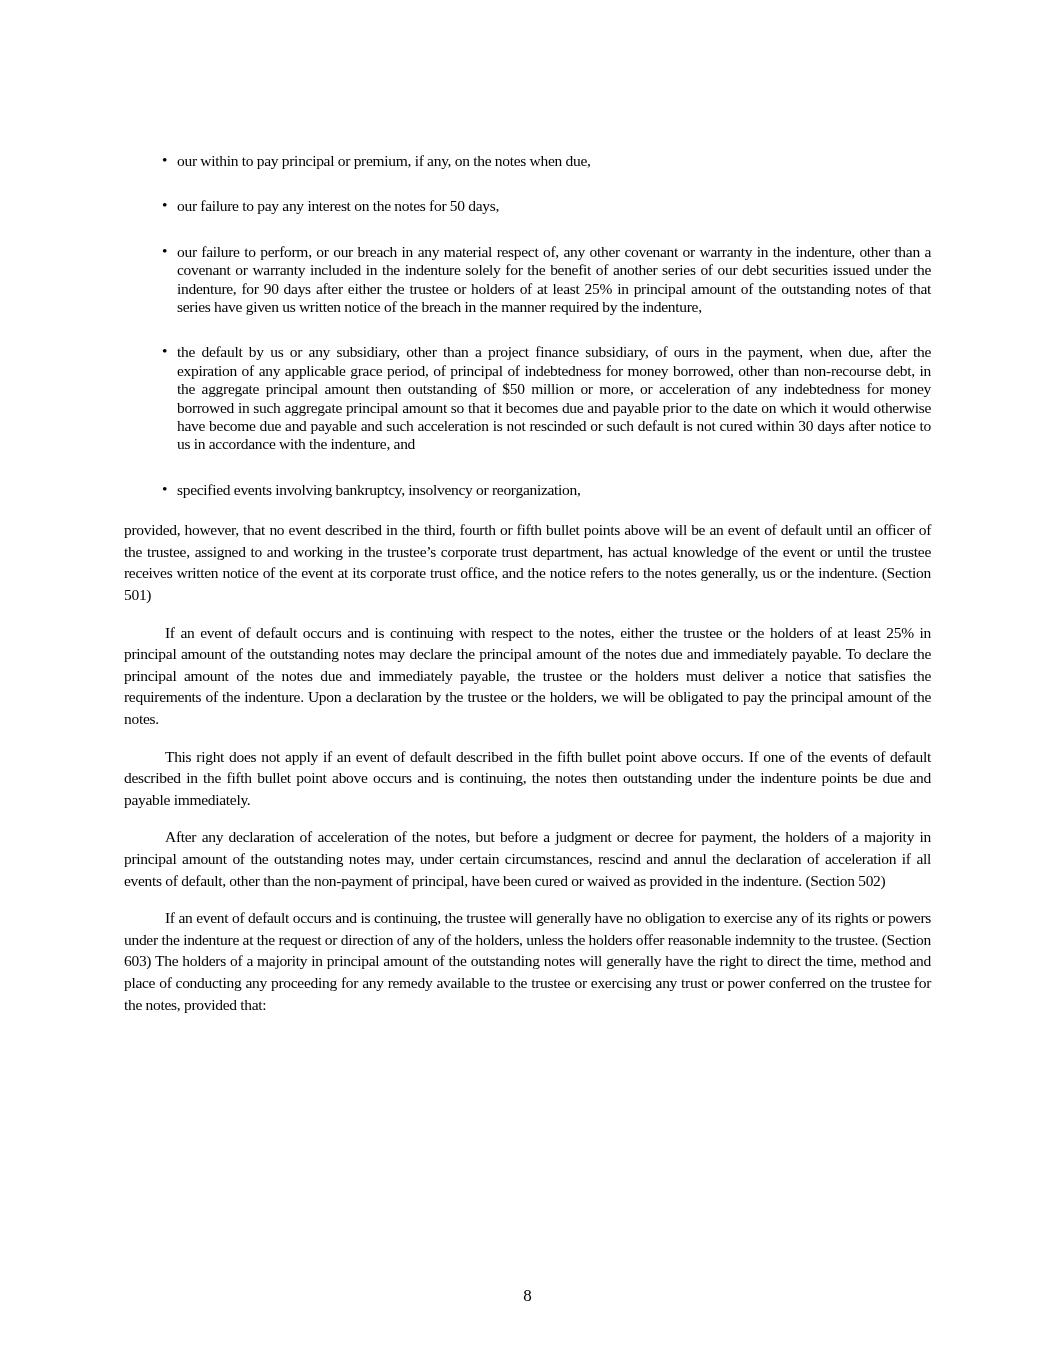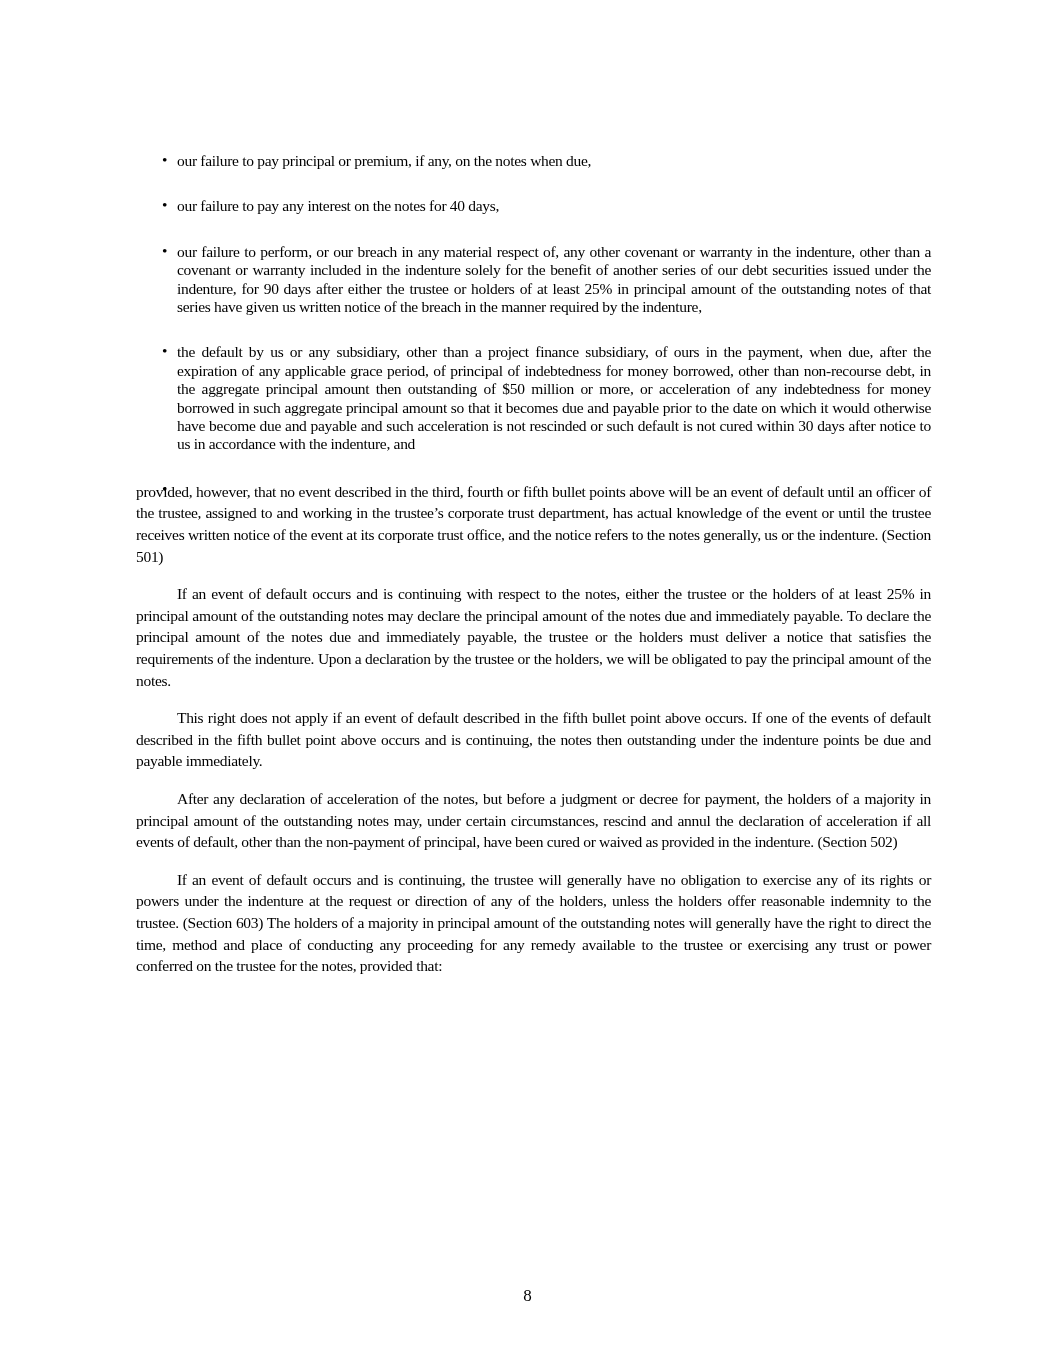--- a/index.html
+++ b/index.html
@@ -39,21 +39,21 @@
   }
   .bullet-item:last-child {
     margin-bottom: 0;
   }
   .bullet-marker {
     position: absolute;
     left: 38px;
     top: -1px;
   }
   .para {
-    margin: 0 0 16px 12px;
+    margin: 0 0 16px 0;
     line-height: 21.6px;
     text-align: justify;
     text-indent: 41px;
   }
   .para.no-indent {
     text-indent: 0;
   }
   .page-number {
     position: absolute;
     top: 1286px;
@@ -65,36 +65,37 @@
 </style>
 </head>
 <body>
 
 <div class="page">
   <div class="content">
 
     <ul class="bullet-list">
       <li class="bullet-item">
         <span class="bullet-marker">•</span>
-        <span>our failure to pay principal or premium, if any, on the notes when due,</span>
+        <span>our within to pay principal or premium, if any, on the notes when due,</span>
       </li>
       <li class="bullet-item">
         <span class="bullet-marker">•</span>
-        <span>our failure to pay any interest on the notes for 40 days,</span>
+        <span>our failure to pay any interest on the notes for 50 days,</span>
       </li>
       <li class="bullet-item">
         <span class="bullet-marker">•</span>
         <span>our failure to perform, or our breach in any material respect of, any other covenant or warranty in the indenture, other than a covenant or warranty included in the indenture solely for the benefit of another series of our debt securities issued under the indenture, for 90 days after either the trustee or holders of at least 25% in principal amount of the outstanding notes of that series have given us written notice of the breach in the manner required by the indenture,</span>
       </li>
       <li class="bullet-item">
         <span class="bullet-marker">•</span>
         <span>the default by us or any subsidiary, other than a project finance subsidiary, of ours in the payment, when due, after the expiration of any applicable grace period, of principal of indebtedness for money borrowed, other than non-recourse debt, in the aggregate principal amount then outstanding of $50 million or more, or acceleration of any indebtedness for money borrowed in such aggregate principal amount so that it becomes due and payable prior to the date on which it would otherwise have become due and payable and such acceleration is not rescinded or such default is not cured within 30 days after notice to us in accordance with the indenture, and</span>
       </li>
       <li class="bullet-item">
         <span class="bullet-marker">•</span>
+        <span>specified events involving bankruptcy, insolvency or reorganization,</span>
       </li>
     </ul>
 
     <p class="para no-indent">provided, however, that no event described in the third, fourth or fifth bullet points above will be an event of default until an officer of the trustee, assigned to and working in the trustee’s corporate trust department, has actual knowledge of the event or until the trustee receives written notice of the event at its corporate trust office, and the notice refers to the notes generally, us or the indenture. (Section 501)</p>
     <p class="para">If an event of default occurs and is continuing with respect to the notes, either the trustee or the holders of at least 25% in principal amount of the outstanding notes may declare the principal amount of the notes due and immediately payable. To declare the principal amount of the notes due and immediately payable, the trustee or the holders must deliver a notice that satisfies the requirements of the indenture. Upon a declaration by the trustee or the holders, we will be obligated to pay the principal amount of the notes.</p>
     <p class="para">This right does not apply if an event of default described in the fifth bullet point above occurs. If one of the events of default described in the fifth bullet point above occurs and is continuing, the notes then outstanding under the indenture points be due and payable immediately.</p>
     <p class="para">After any declaration of acceleration of the notes, but before a judgment or decree for payment, the holders of a majority in principal amount of the outstanding notes may, under certain circumstances, rescind and annul the declaration of acceleration if all events of default, other than the non-payment of principal, have been cured or waived as provided in the indenture. (Section 502)</p>
     <p class="para">If an event of default occurs and is continuing, the trustee will generally have no obligation to exercise any of its rights or powers under the indenture at the request or direction of any of the holders, unless the holders offer reasonable indemnity to the trustee. (Section 603) The holders of a majority in principal amount of the outstanding notes will generally have the right to direct the time, method and place of conducting any proceeding for any remedy available to the trustee or exercising any trust or power conferred on the trustee for the notes, provided that:</p>
 
   </div>

